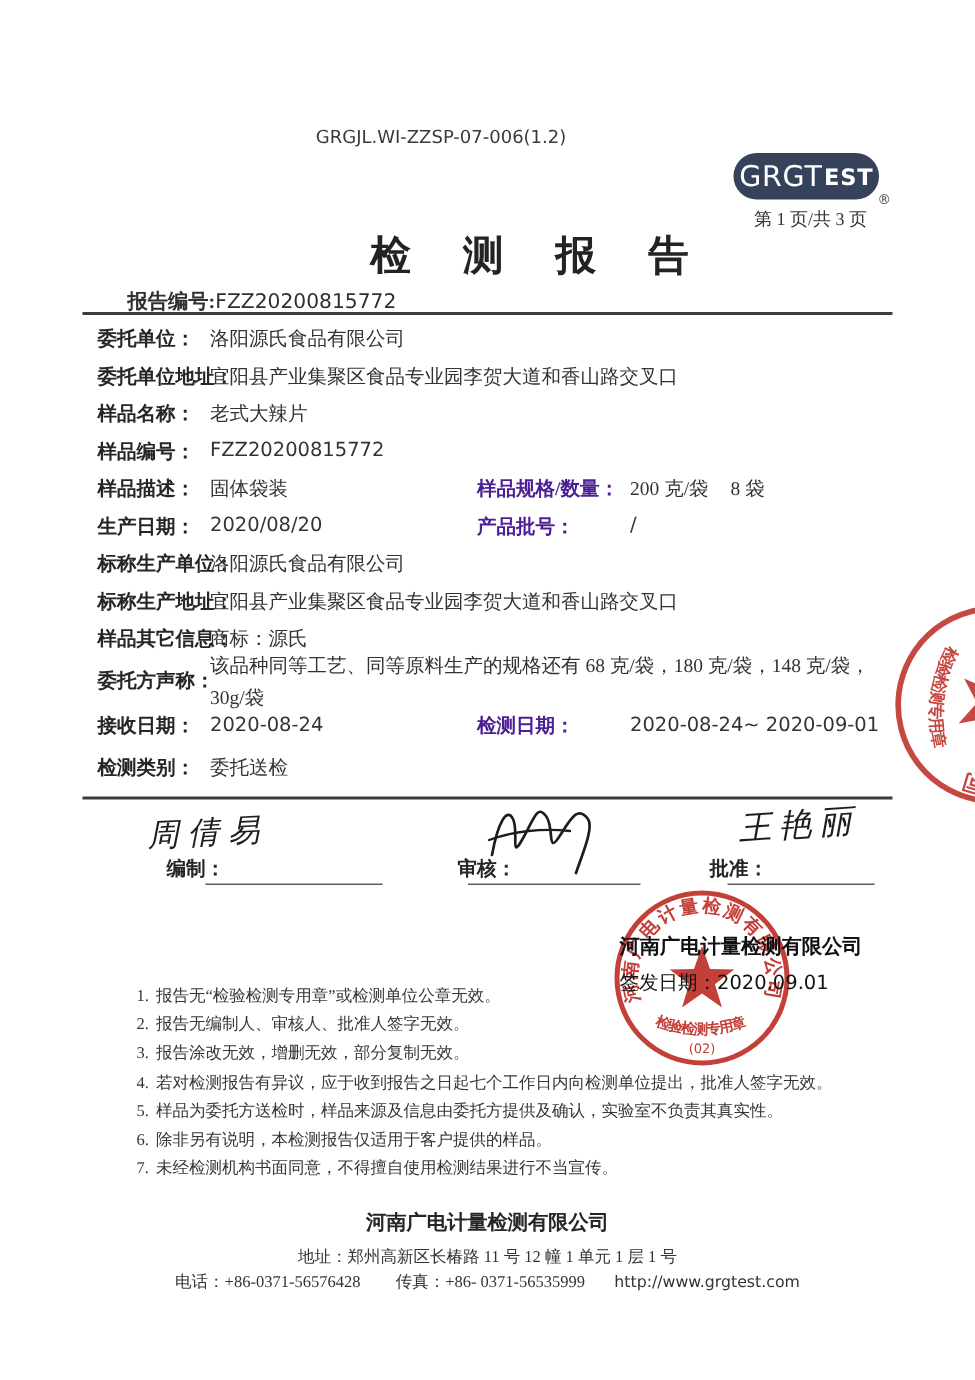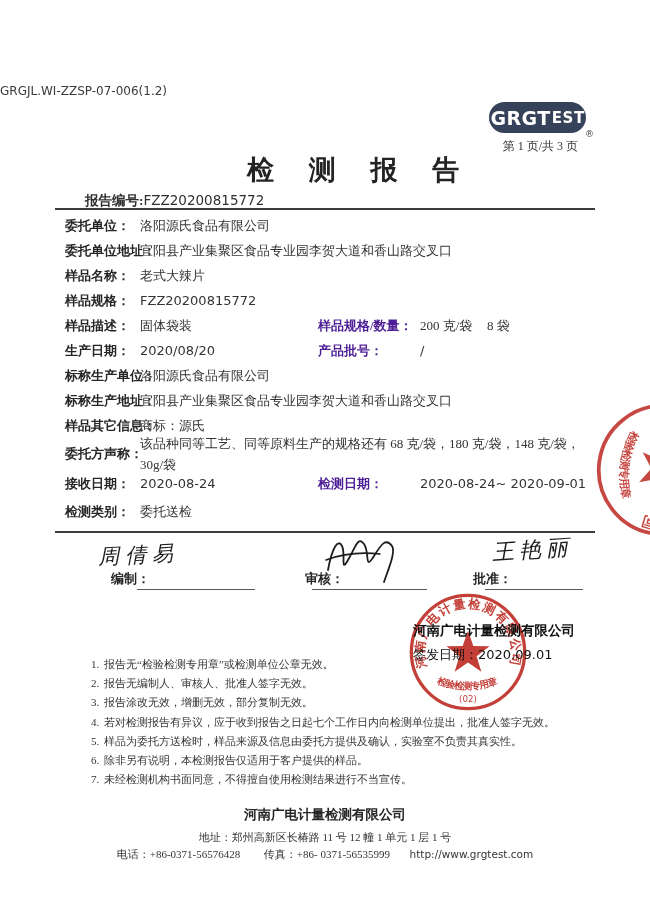--- a/index.html
+++ b/index.html
@@ -4,24 +4,24 @@
 <style>
   html,body{margin:0;padding:0;background:#ffffff;}
   #page{
     position:relative;width:650px;height:920px;background:#ffffff;overflow:hidden;
     font-family:"Liberation Serif","DejaVu Serif",serif;color:#2f2f2f;
   }
   .abs{position:absolute;}
   .sans{font-family:"DejaVu Sans","Liberation Sans",sans-serif;}
 
   
-  .doc-number{top:84px;left:0;width:588px;text-align:left;font-size:12px;color:#3a3a3a;}
+  .doc-number{top:84px;left:0;width:588px;text-align:center;font-size:12px;color:#3a3a3a;}
   .logo{top:102px;left:489px;width:97px;height:31px;background:#36415a;border-radius:17px;
         display:flex;align-items:center;justify-content:center;color:#fff;}
-  .logo-main{font-size:19px;font-weight:bold;letter-spacing:.5px;}
+  .logo-main{font-size:19px;font-weight:normal;letter-spacing:.5px;}
   .logo-sub{font-size:15px;font-weight:700;margin-left:1px;letter-spacing:.5px;}
   .reg-mark{top:129px;left:585px;font-size:9px;color:#4a4a4a;}
   .page-ind{top:138px;left:0;width:578px;text-align:right;font-size:12px;color:#333;}
 
   
   .title{top:152px;left:0;width:100%;text-align:center;font-size:27px;font-weight:bold;
          letter-spacing:14px;text-indent:14px;color:#232323;margin-left:28px;}
   .report-no{top:192px;left:85px;font-size:13.5px;}
   .report-no .lbl{font-weight:bold;}
   .hr{left:55px;width:540px;height:2px;background:#3d3d3d;}
@@ -86,21 +86,21 @@
   </div>
   <div class="row" style="top:241px">
     <span class="lbl">委托单位地址：</span>
     <span class="val">宜阳县产业集聚区食品专业园李贺大道和香山路交叉口</span>
   </div>
   <div class="row" style="top:266px">
     <span class="lbl">样品名称：</span>
     <span class="val">老式大辣片</span>
   </div>
   <div class="row" style="top:291px">
-    <span class="lbl">样品规格：</span>
+    <span class="lbl">样品编号：</span>
     <span class="val sans">FZZ20200815772</span>
   </div>
   <div class="row" style="top:316px">
     <span class="lbl">样品描述：</span>
     <span class="val">固体袋装</span>
     <span class="lbl2">样品规格/数量：</span>
     <span class="val2">200 克/袋</span>
     <span class="val2b">8 袋</span>
   </div>
   <div class="row" style="top:341px">

